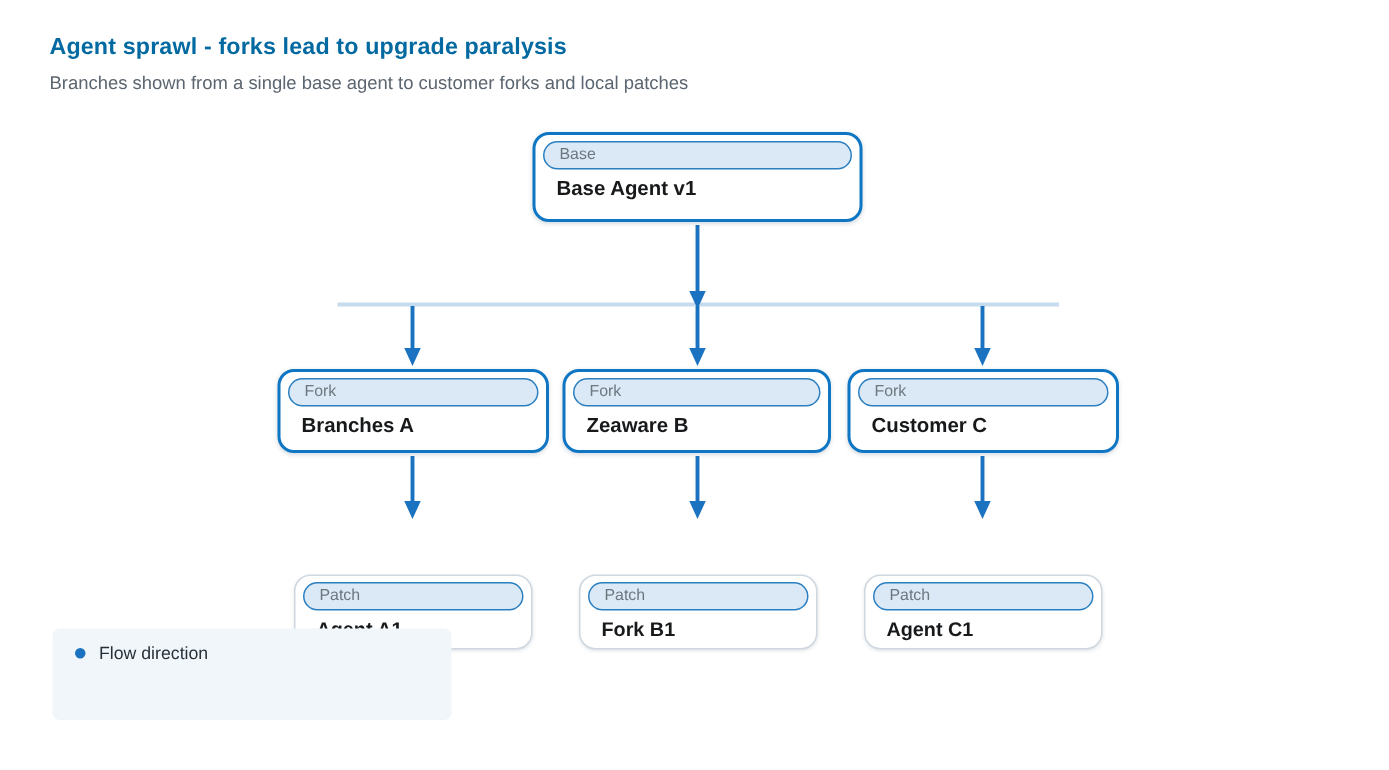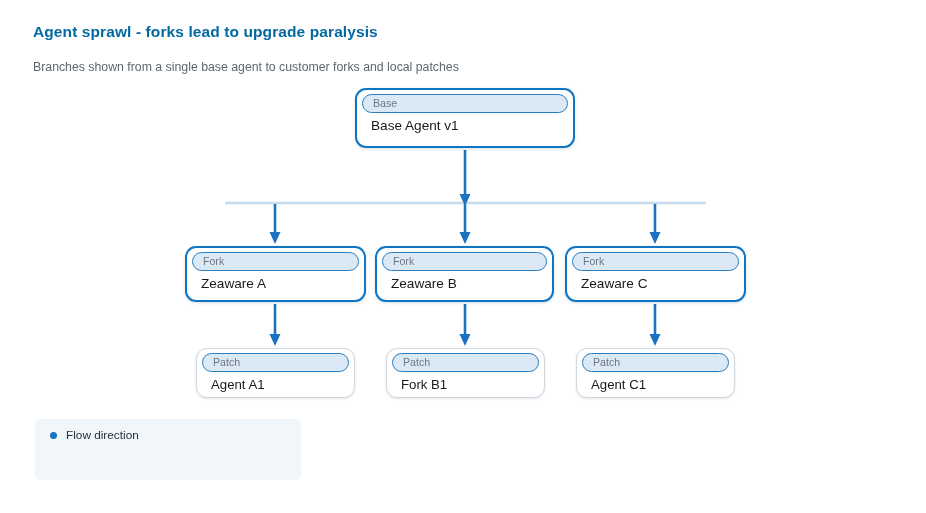--- a/index.html
+++ b/index.html
@@ -29,21 +29,20 @@
     white-space: nowrap;
   }
   #diagram-subtitle {
     position: absolute;
     left: 33px;
     top: 48px;
     font-size: 12.3px;
     font-weight: normal;
     color: #5c6670;
     white-space: nowrap;
-    margin-top: 12px;
   }
 
   
   #diagram-canvas {
     position: absolute;
     left: 0;
     top: 0;
     width: 904px;
     height: 513px;
   }
@@ -63,20 +62,21 @@
     background: #ffffff;
     border-radius: 11px;
     box-shadow: 0 1px 3px rgba(20,50,80,0.17);
   }
   .node.level-strong {
     border: 2.4px solid #0f76c3;
   }
   .node.level-light {
     border: 1.1px solid #cfd8e0;
     box-shadow: 0 1px 2.5px rgba(20,50,80,0.13);
+    margin-top: 35px;
   }
   .node-header {
     position: absolute;
     left: 5px;
     right: 5px;
     top: 4px;
     height: 19px;
     box-sizing: border-box;
     background: #dbe9f6;
     border: 1.2px solid #2a7fc0;
@@ -88,21 +88,21 @@
   .node-header-label {
     font-size: 10.6px;
     color: #6d777f;
     line-height: 1;
   }
   .node-title {
     position: absolute;
     left: 14px;
     top: 28px;
     font-size: 13.6px;
-    font-weight: normal;
+    font-weight: bold;
     color: #17191b;
     line-height: 1.2;
     white-space: nowrap;
   }
   .node.level-light .node-title {
     font-size: 13.2px;
   }
 
   
   #legend {
@@ -190,33 +190,33 @@
       <div class="node level-strong" style="left: 355px; top: 88px; width: 220px; height: 60px;">
         <div class="node-header">
           <span class="node-header-label">Base</span>
         </div>
         <div class="node-title">Base Agent v1</div>
       </div>
       <div class="node level-strong" style="left: 185px; top: 246px; width: 181px; height: 56px;">
         <div class="node-header">
           <span class="node-header-label">Fork</span>
         </div>
-        <div class="node-title">Zeaware A</div>
+        <div class="node-title">Branches A</div>
       </div>
       <div class="node level-strong" style="left: 375px; top: 246px; width: 179px; height: 56px;">
         <div class="node-header">
           <span class="node-header-label">Fork</span>
         </div>
         <div class="node-title">Zeaware B</div>
       </div>
       <div class="node level-strong" style="left: 565px; top: 246px; width: 181px; height: 56px;">
         <div class="node-header">
           <span class="node-header-label">Fork</span>
         </div>
-        <div class="node-title">Zeaware C</div>
+        <div class="node-title">Customer C</div>
       </div>
       <div class="node level-light" style="left: 196px; top: 348px; width: 159px; height: 50px;">
         <div class="node-header">
           <span class="node-header-label">Patch</span>
         </div>
         <div class="node-title">Agent A1</div>
       </div>
       <div class="node level-light" style="left: 386px; top: 348px; width: 159px; height: 50px;">
         <div class="node-header">
           <span class="node-header-label">Patch</span>

